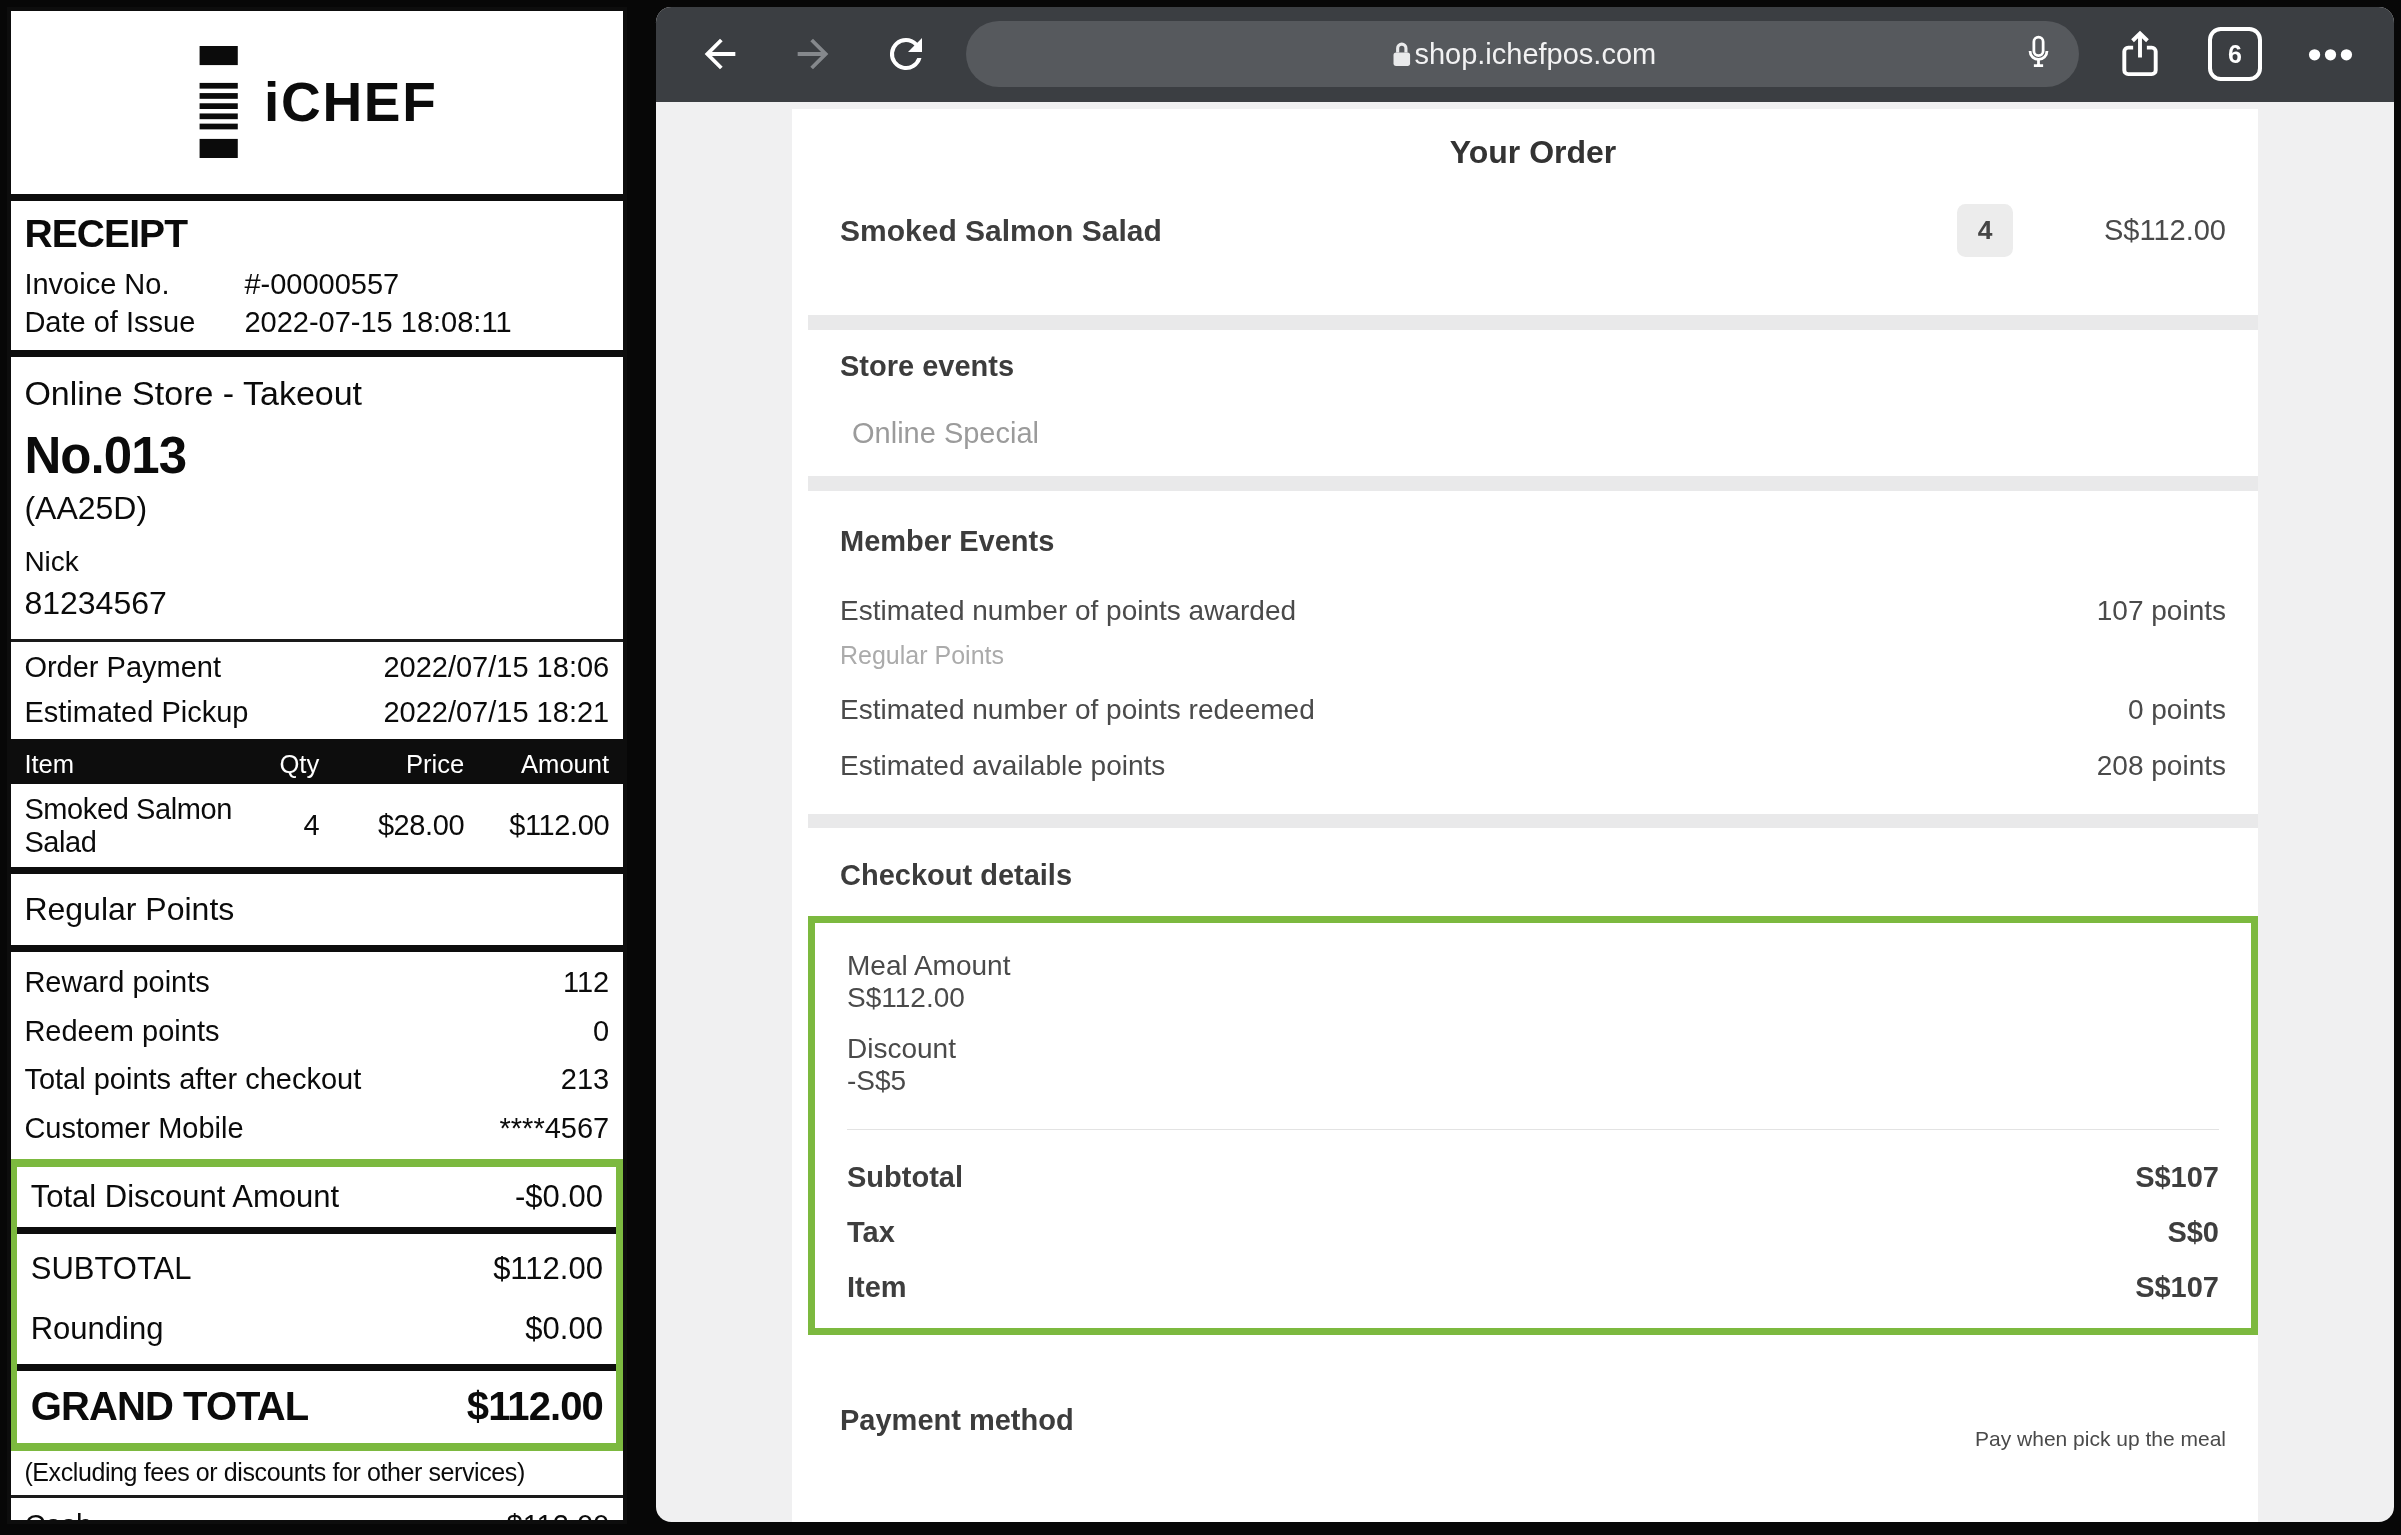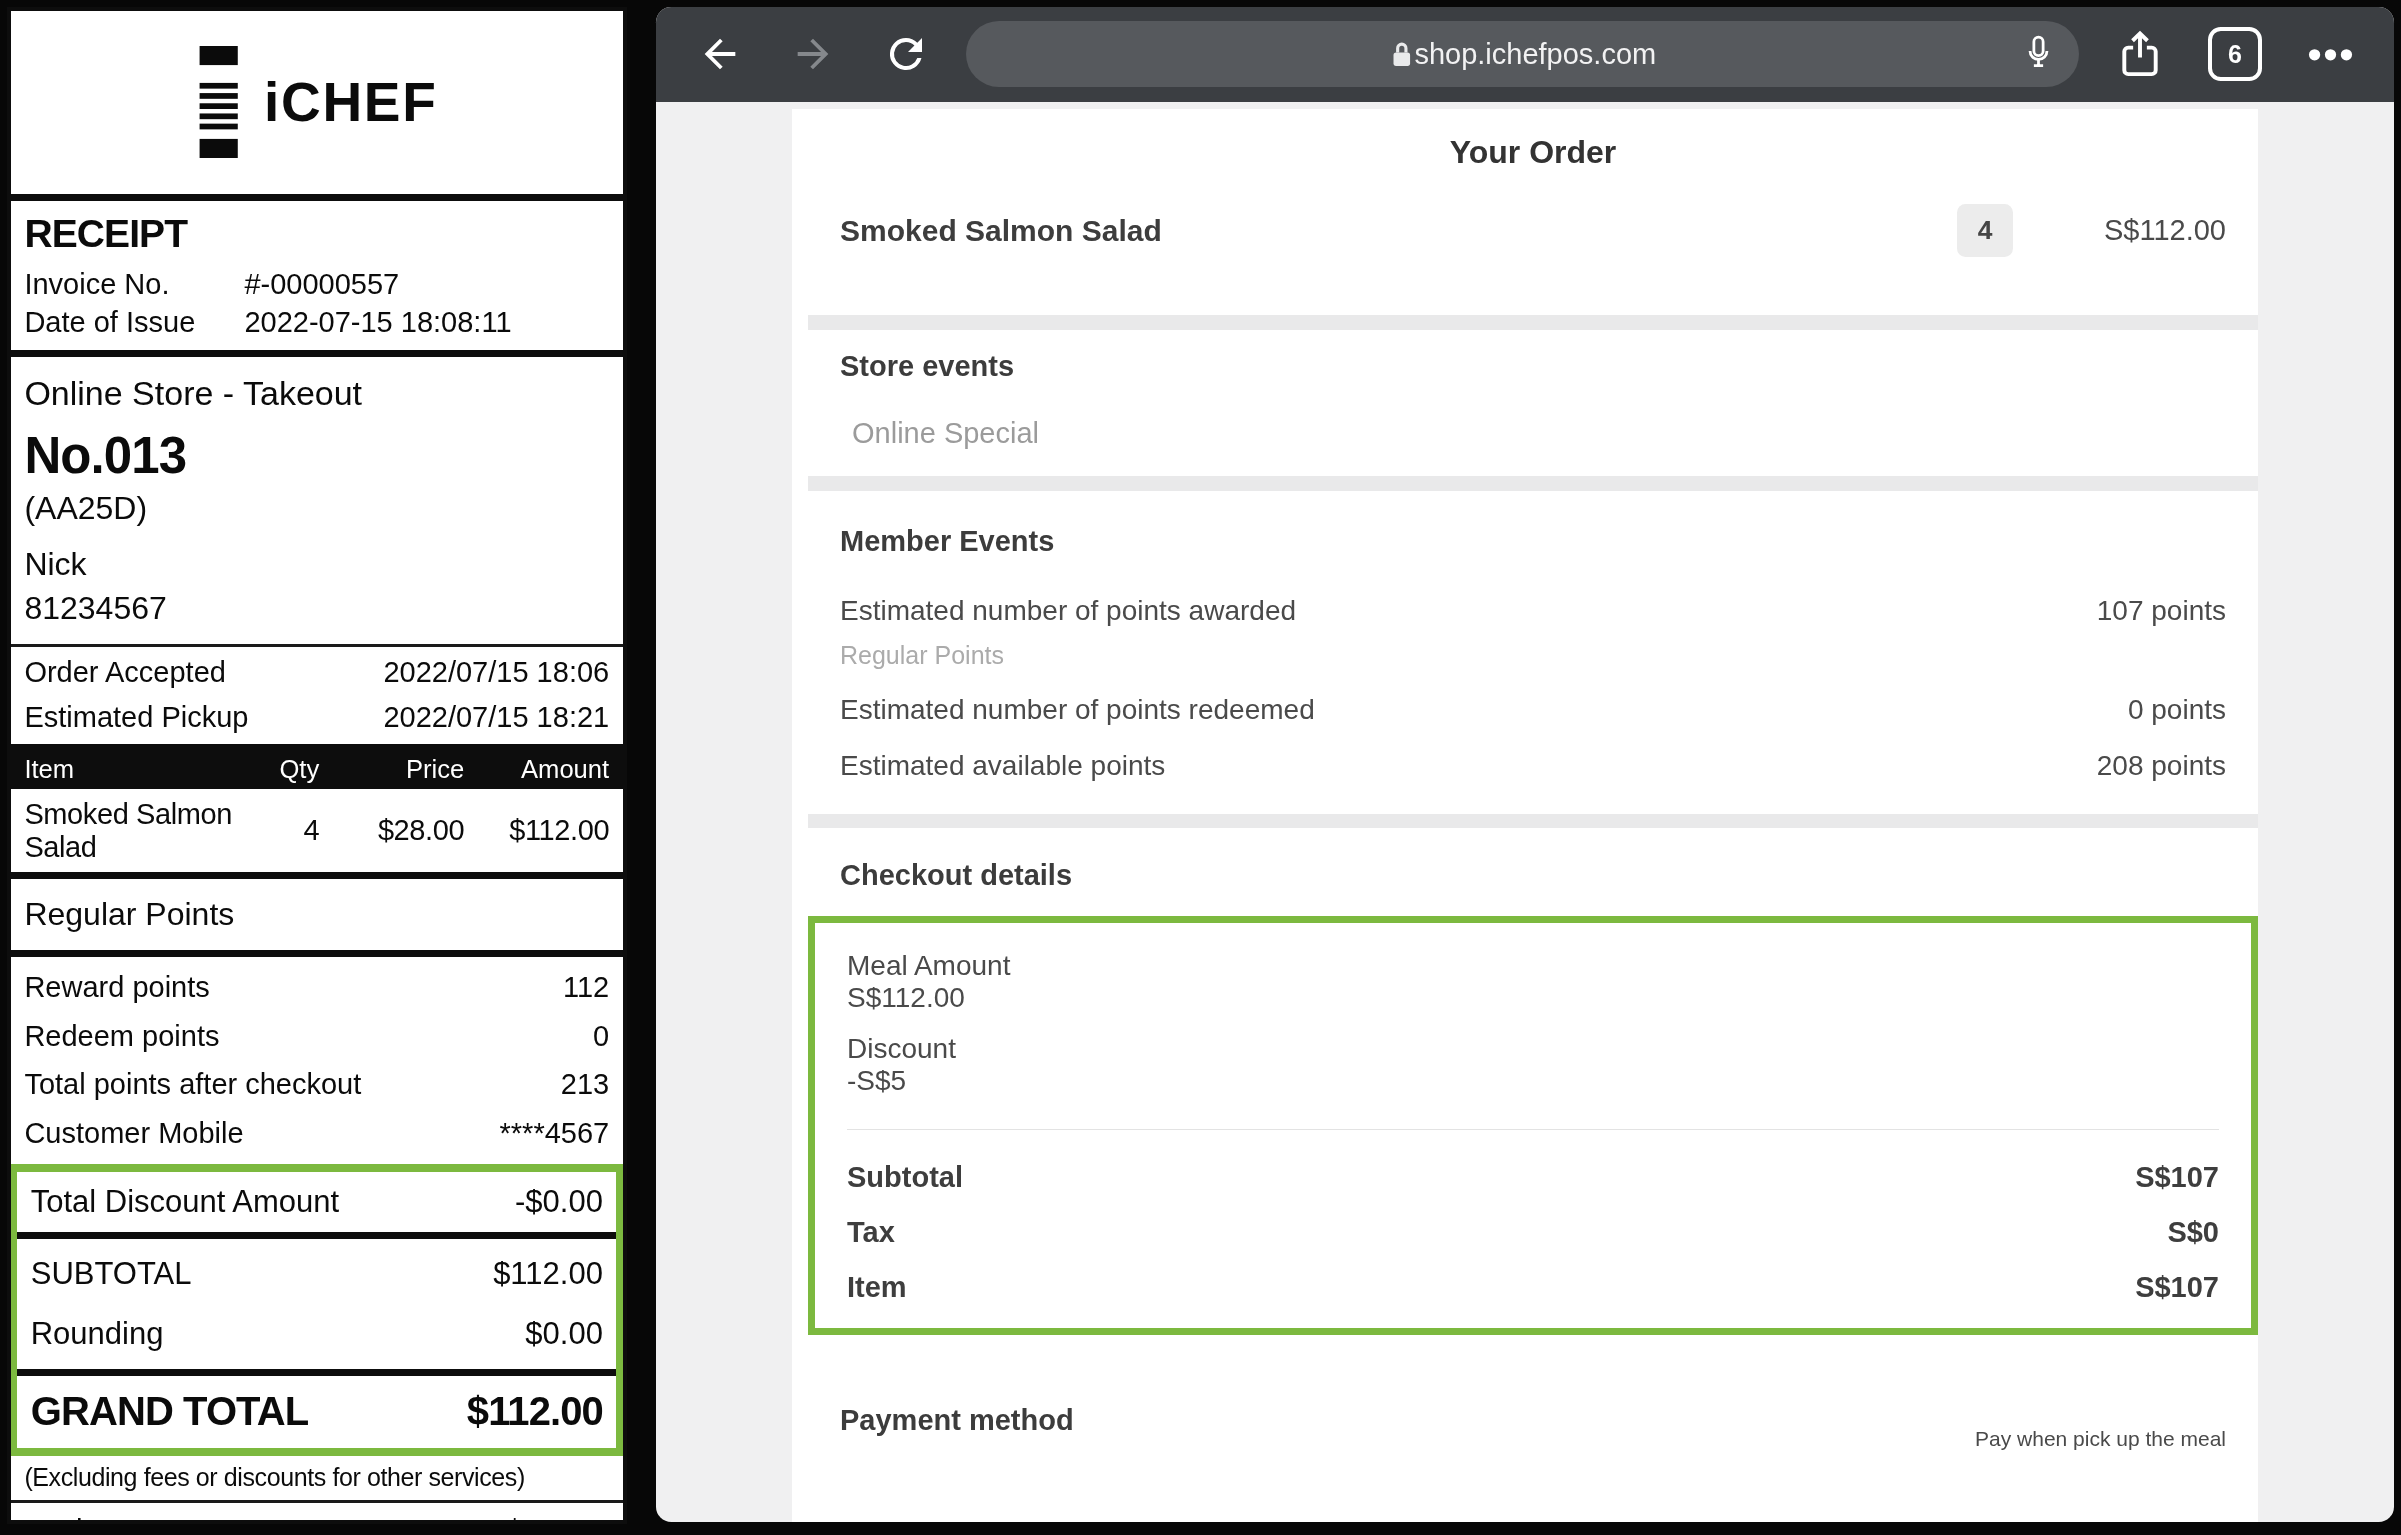--- a/index.html
+++ b/index.html
@@ -13,21 +13,21 @@
   .r-div-thin{height:2.6px;background:#1a1a1a;}
   .r-logo{height:183px;display:flex;align-items:center;justify-content:center;gap:15px;}
   .r-logo-text{font-size:55px;font-weight:800;letter-spacing:1.7px;color:#0b0b0b;}
   .r-sec{padding:8.5px 13.6px;}
   .r-title{font-size:39px;font-weight:800;margin:3.4px 0 8.5px 0;letter-spacing:-0.9px;}
   .r-kv{display:flex;font-size:29px;line-height:1.32;}
   .r-kv .k{width:220px;flex:none;}
   .r-order-type{font-size:34px;margin:8.5px 0 13.6px 0;}
   .r-order-no{font-size:51px;font-weight:800;letter-spacing:-0.9px;}
   .r-order-code{font-size:32px;margin-top:5px;}
-  .r-cust{font-size:32px;margin-top:19px;}
+  .r-cust{font-size:28px;margin-top:19px;}
   .r-phone{font-size:32px;margin-top:6.8px;padding-bottom:8.5px;}
   .r-row{display:flex;justify-content:space-between;font-size:29px;padding:6px 13.6px;}
   .items-head{display:grid;grid-template-columns:1fr 85px 145px 145px;background:#0d0d0d;color:#fff;
               font-size:25.6px;height:39px;align-items:center;padding:0 13.6px;}
   .items-head .num,.items-row .num{text-align:right;}
   .items-row{display:grid;grid-template-columns:1fr 85px 145px 145px;font-size:29px;
              padding:8.5px 13.6px;align-items:center;letter-spacing:-0.4px;}
   .r-regular{font-size:32px;padding:17px 13.6px;}
   .r-points .r-row{padding:7.7px 13.6px;}
   .g-wrap{border:8.5px solid #7CB93F;margin:0 -1.7px;}
@@ -121,21 +121,21 @@
   <div class="r-sec">
     <div class="r-order-type">Online Store - Takeout</div>
     <div class="r-order-no">No.013</div>
     <div class="r-order-code">(AA25D)</div>
     <div class="r-cust">Nick</div>
     <div class="r-phone">81234567</div>
   </div>
   <div class="r-div-thin"></div>
   <div style="padding:3.4px 0;">
     <div class="r-row">
-      <span>Order Accepted</span>
+      <span>Order Payment</span>
       <span>2022/07/15 18:06</span>
     </div>
     <div class="r-row">
       <span>Estimated Pickup</span>
       <span>2022/07/15 18:21</span>
     </div>
   </div>
   <div class="r-div"></div>
 
   <div class="items-head">

